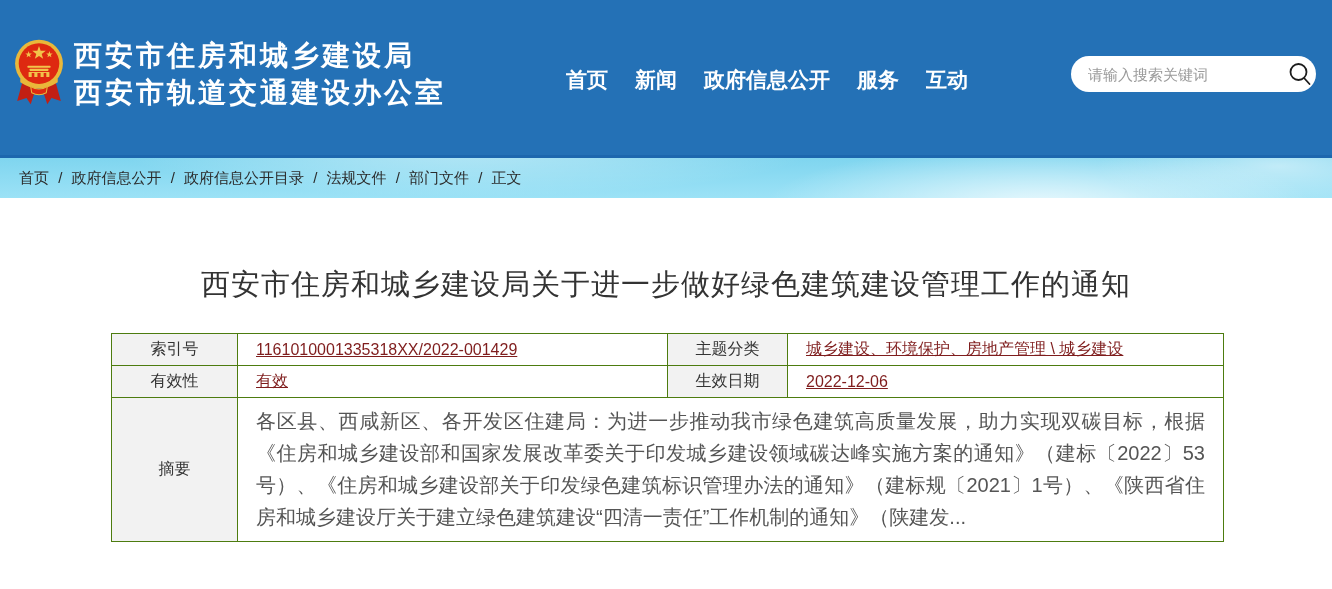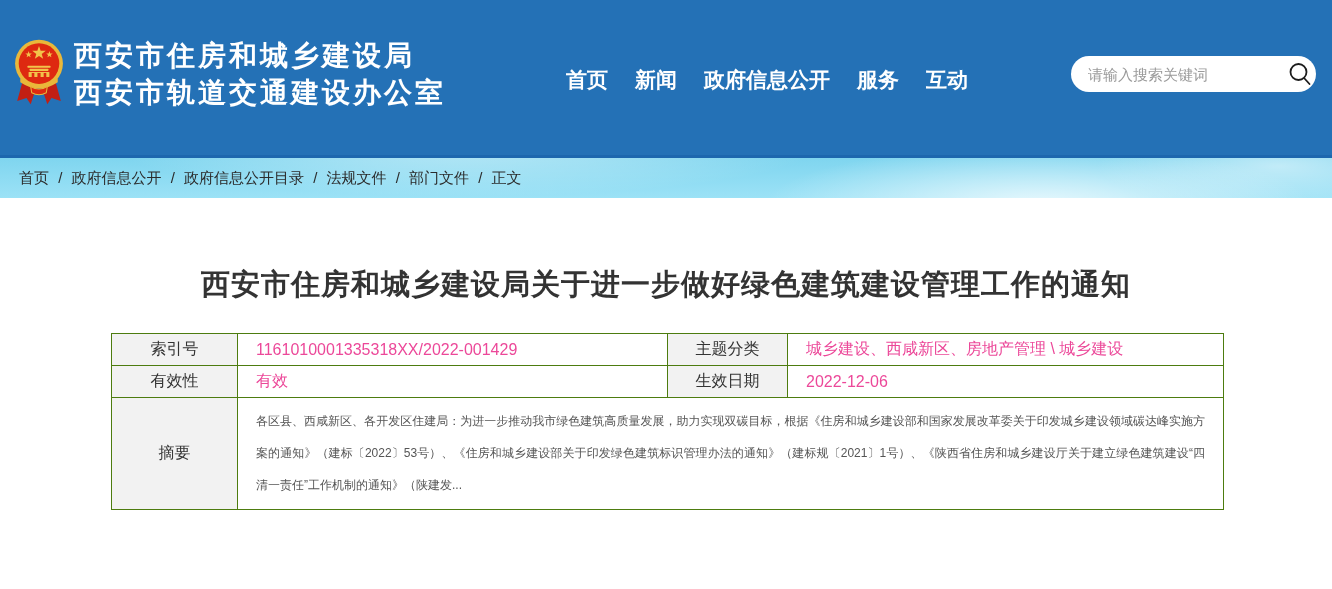--- a/index.html
+++ b/index.html
@@ -32,28 +32,28 @@
       radial-gradient(ellipse 260px 60px at 96% 20%, rgba(255,255,255,.5), rgba(255,255,255,0) 70%),
       linear-gradient(180deg, #7fd5ef, #9ce2f6); }
   .breadcrumb { padding-left: 19px; font-size: 15px; color: #2b2b2b; }
   .crumb { color: #2b2b2b; cursor: pointer; }
   .crumb.current { cursor: default; }
   .crumb-sep { color: #2b2b2b; margin: 0 5px; }
 
   
   .content { background: #ffffff; }
   .page-title { margin-top: 67px; text-align: center; font-size: 29px; color: #333333;
-    font-weight: 700; letter-spacing: 1px; }
+    font-weight: 400; letter-spacing: 1px; }
 
   table.meta-table { width: 1112px; margin: 28px 0 0 111px; border-collapse: collapse; table-layout: fixed; }
   .meta-table td { border: 1px solid #4d7c0f; font-size: 16px; vertical-align: middle; }
   .meta-table td.lbl { background: #f2f2f2; color: #333333; text-align: center; height: 32px; }
-  .meta-table td.val { color: #ec4899; padding: 0 18px; height: 32px; }
+  .meta-table td.val { color: #7f1d1d; padding: 0 18px; height: 32px; text-decoration: underline; }
   .meta-table td.summary-lbl { background: #f2f2f2; color: #333333; text-align: center; }
-  .meta-table td.summary-val { color: #555555; font-size: 12px; line-height: 32px;
+  .meta-table td.summary-val { color: #555555; font-size: 20px; line-height: 32px;
     padding: 7px 18px 8px 18px; text-align: justify; }
 </style>
 </head>
 <body>
 
 <div class="top-header">
 
   <div class="brand">
     <svg class="emblem" viewBox="0 0 100 152">
 
@@ -126,21 +126,21 @@
         <col style="width:126px">
         <col style="width:430px">
         <col style="width:120px">
         <col style="width:436px">
       </colgroup>
     <tbody>
       <tr>
         <td class="lbl">索引号</td>
         <td class="val">1161010001335318XX/2022-001429</td>
         <td class="lbl">主题分类</td>
-        <td class="val">城乡建设、西咸新区、房地产管理 \ 城乡建设</td>
+        <td class="val">城乡建设、环境保护、房地产管理 \ 城乡建设</td>
       </tr>
       <tr>
         <td class="lbl">有效性</td>
         <td class="val">有效</td>
         <td class="lbl">生效日期</td>
         <td class="val">2022-12-06</td>
       </tr>
       <tr>
         <td class="summary-lbl">摘要</td>
         <td class="summary-val" colspan="3">各区县、西咸新区、各开发区住建局：为进一步推动我市绿色建筑高质量发展，助力实现双碳目标，根据《住房和城乡建设部和国家发展改革委关于印发城乡建设领域碳达峰实施方案的通知》（建标〔2022〕53号）、《住房和城乡建设部关于印发绿色建筑标识管理办法的通知》（建标规〔2021〕1号）、《陕西省住房和城乡建设厅关于建立绿色建筑建设“四清一责任”工作机制的通知》（陕建发...</td>

